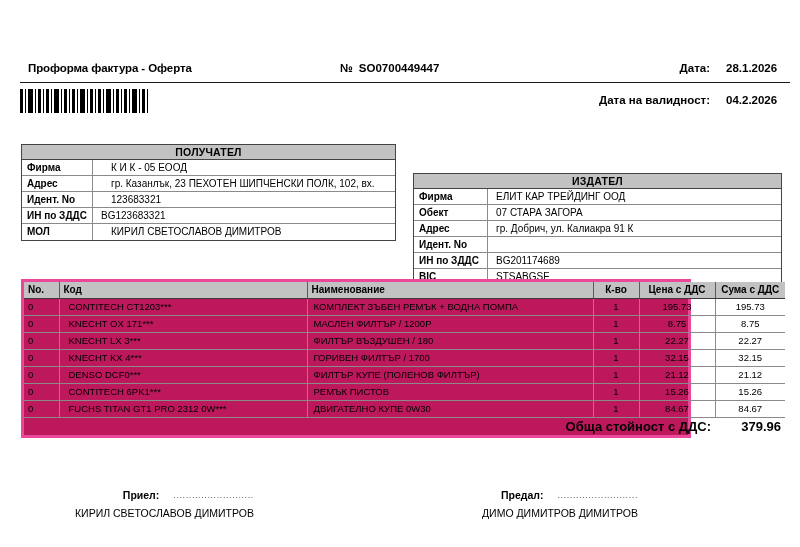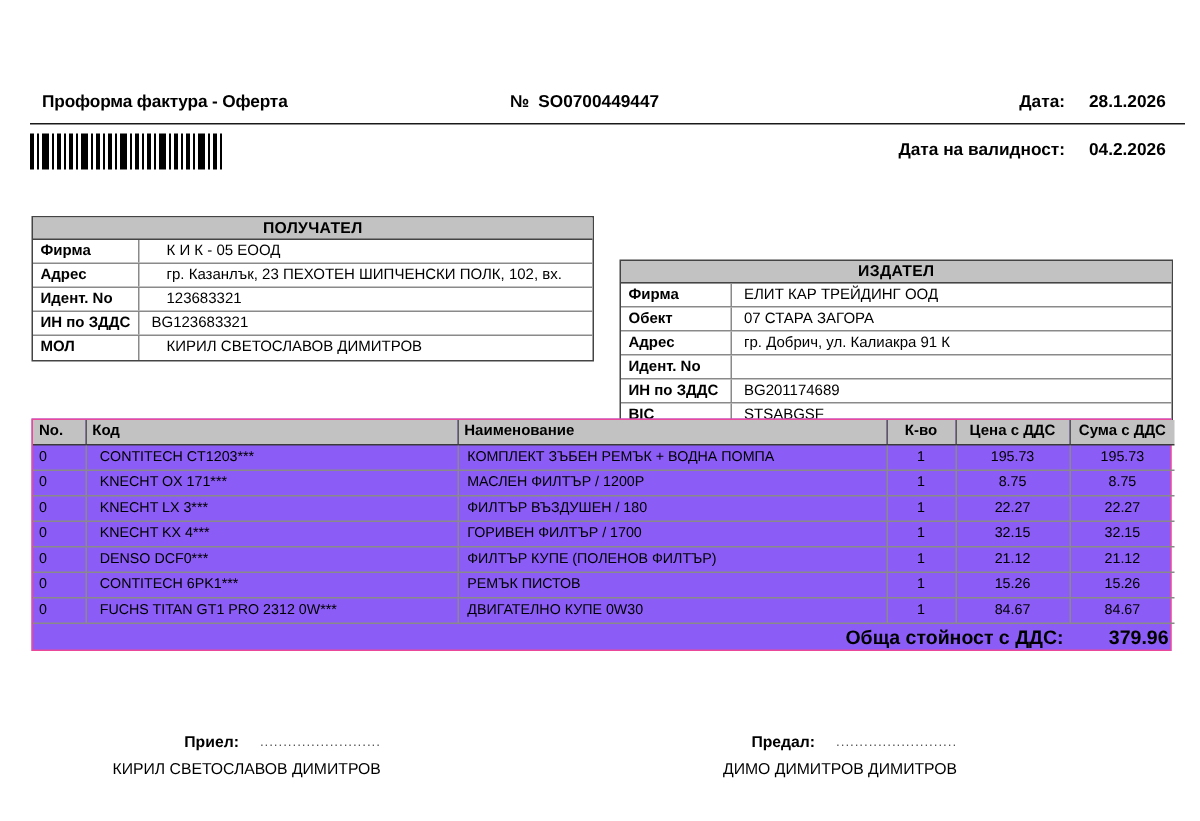--- a/index.html
+++ b/index.html
@@ -137,24 +137,24 @@
     white-space: nowrap;
     overflow: hidden;
   }
   .recipient .party-value.indent-more { padding-left: 18px; }
 
   
   .items {
     position: absolute;
     left: 21px;
     top: 279px;
-    width: 760px;
-    border: 1px solid #ec4899;
+    width: 670px;
+    border: 3px solid #ec4899;
     border-collapse: collapse;
-    background: #8b5cf6;
+    background: #be185d;
   }
   .items table {
     width: 100%;
     border-collapse: collapse;
     table-layout: fixed;
   }
   .items th {
     background: #c2c2c2;
     border-right: 1px solid #5a5a5a;
     border-bottom: 1px solid #3a3a3a;

